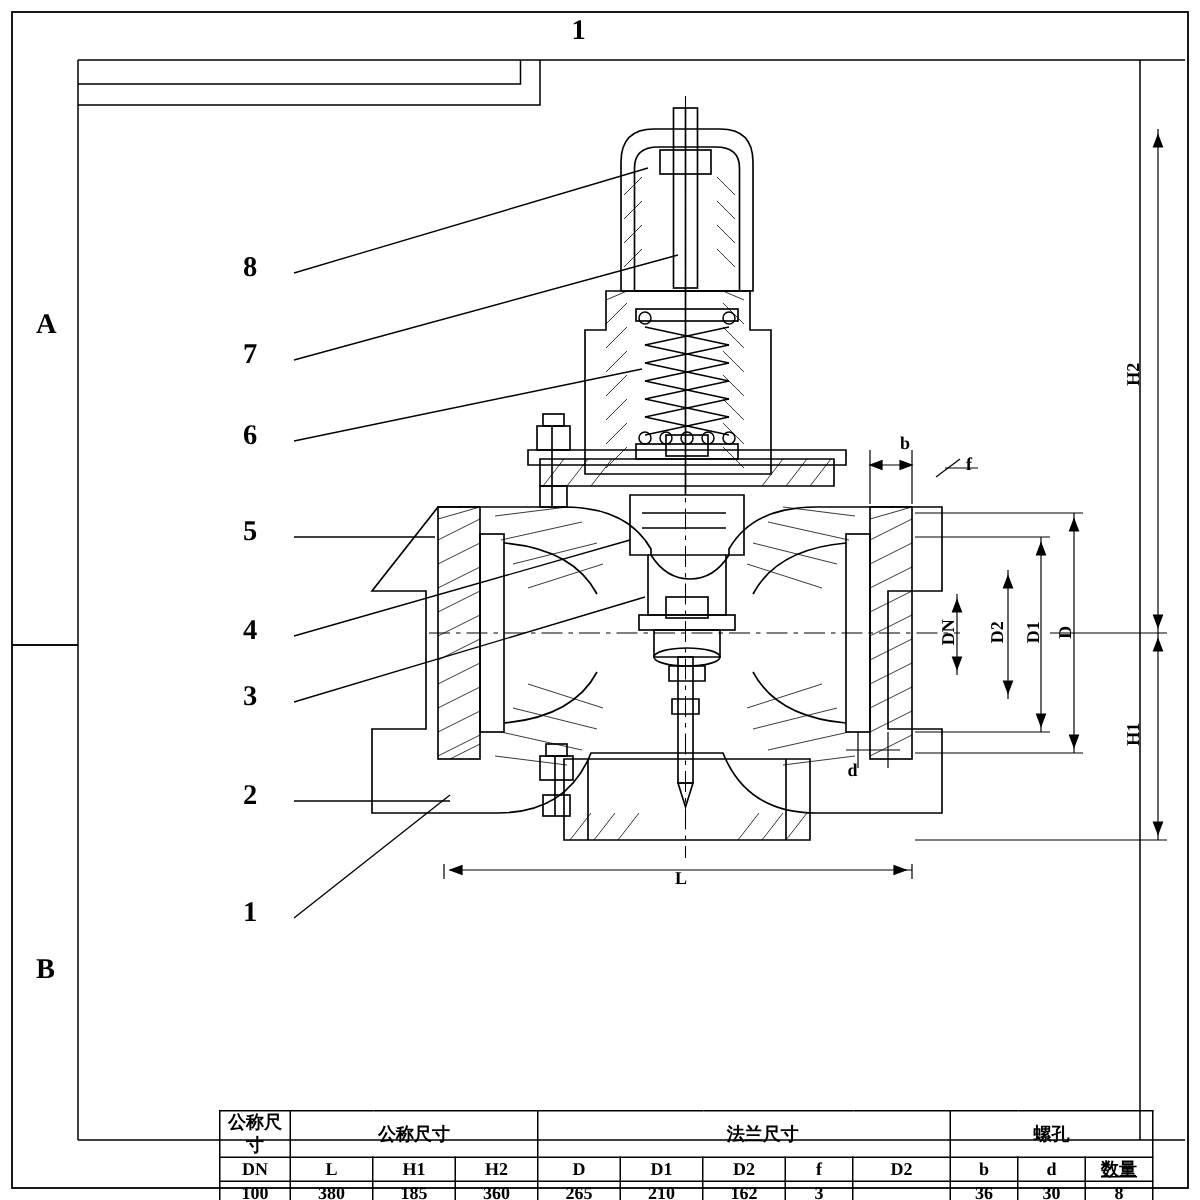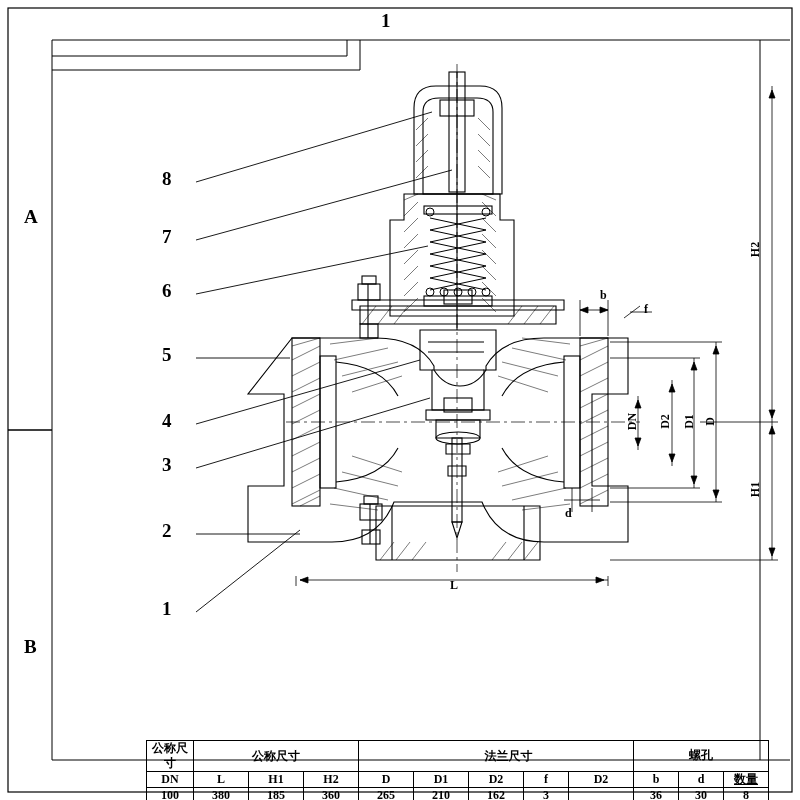--- a/index.html
+++ b/index.html
@@ -232,21 +232,21 @@
   <div class="lbl dim" style="left:565px;top:506px;">d</div>
   <div class="lbl dim" style="left:450px;top:578px;">L</div>
 
   <div style="position:absolute;left:146px;top:740px;">
     <table>
       <tbody>
           <tr>
         <td colspan="1" style="width:42px;">公称尺寸</td>
         <td colspan="3" style="width:150px;">公称尺寸</td>
         <td colspan="5" style="width:240px;padding-left:27px;">法兰尺寸</td>
-        <td colspan="3" style="width:120px;font-family:Liberation Mono, monospace;">螺孔</td>
+        <td colspan="3" style="width:120px;">螺孔</td>
       </tr>
       <tr>
         <td style="width:42px;">DN</td>
         <td style="width:50px;">L</td>
         <td style="width:50px;">H1</td>
         <td style="width:50px;">H2</td>
         <td style="width:50px;">D</td>
         <td style="width:50px;">D1</td>
         <td style="width:50px;">D2</td>
         <td style="width:40px;">f</td>

